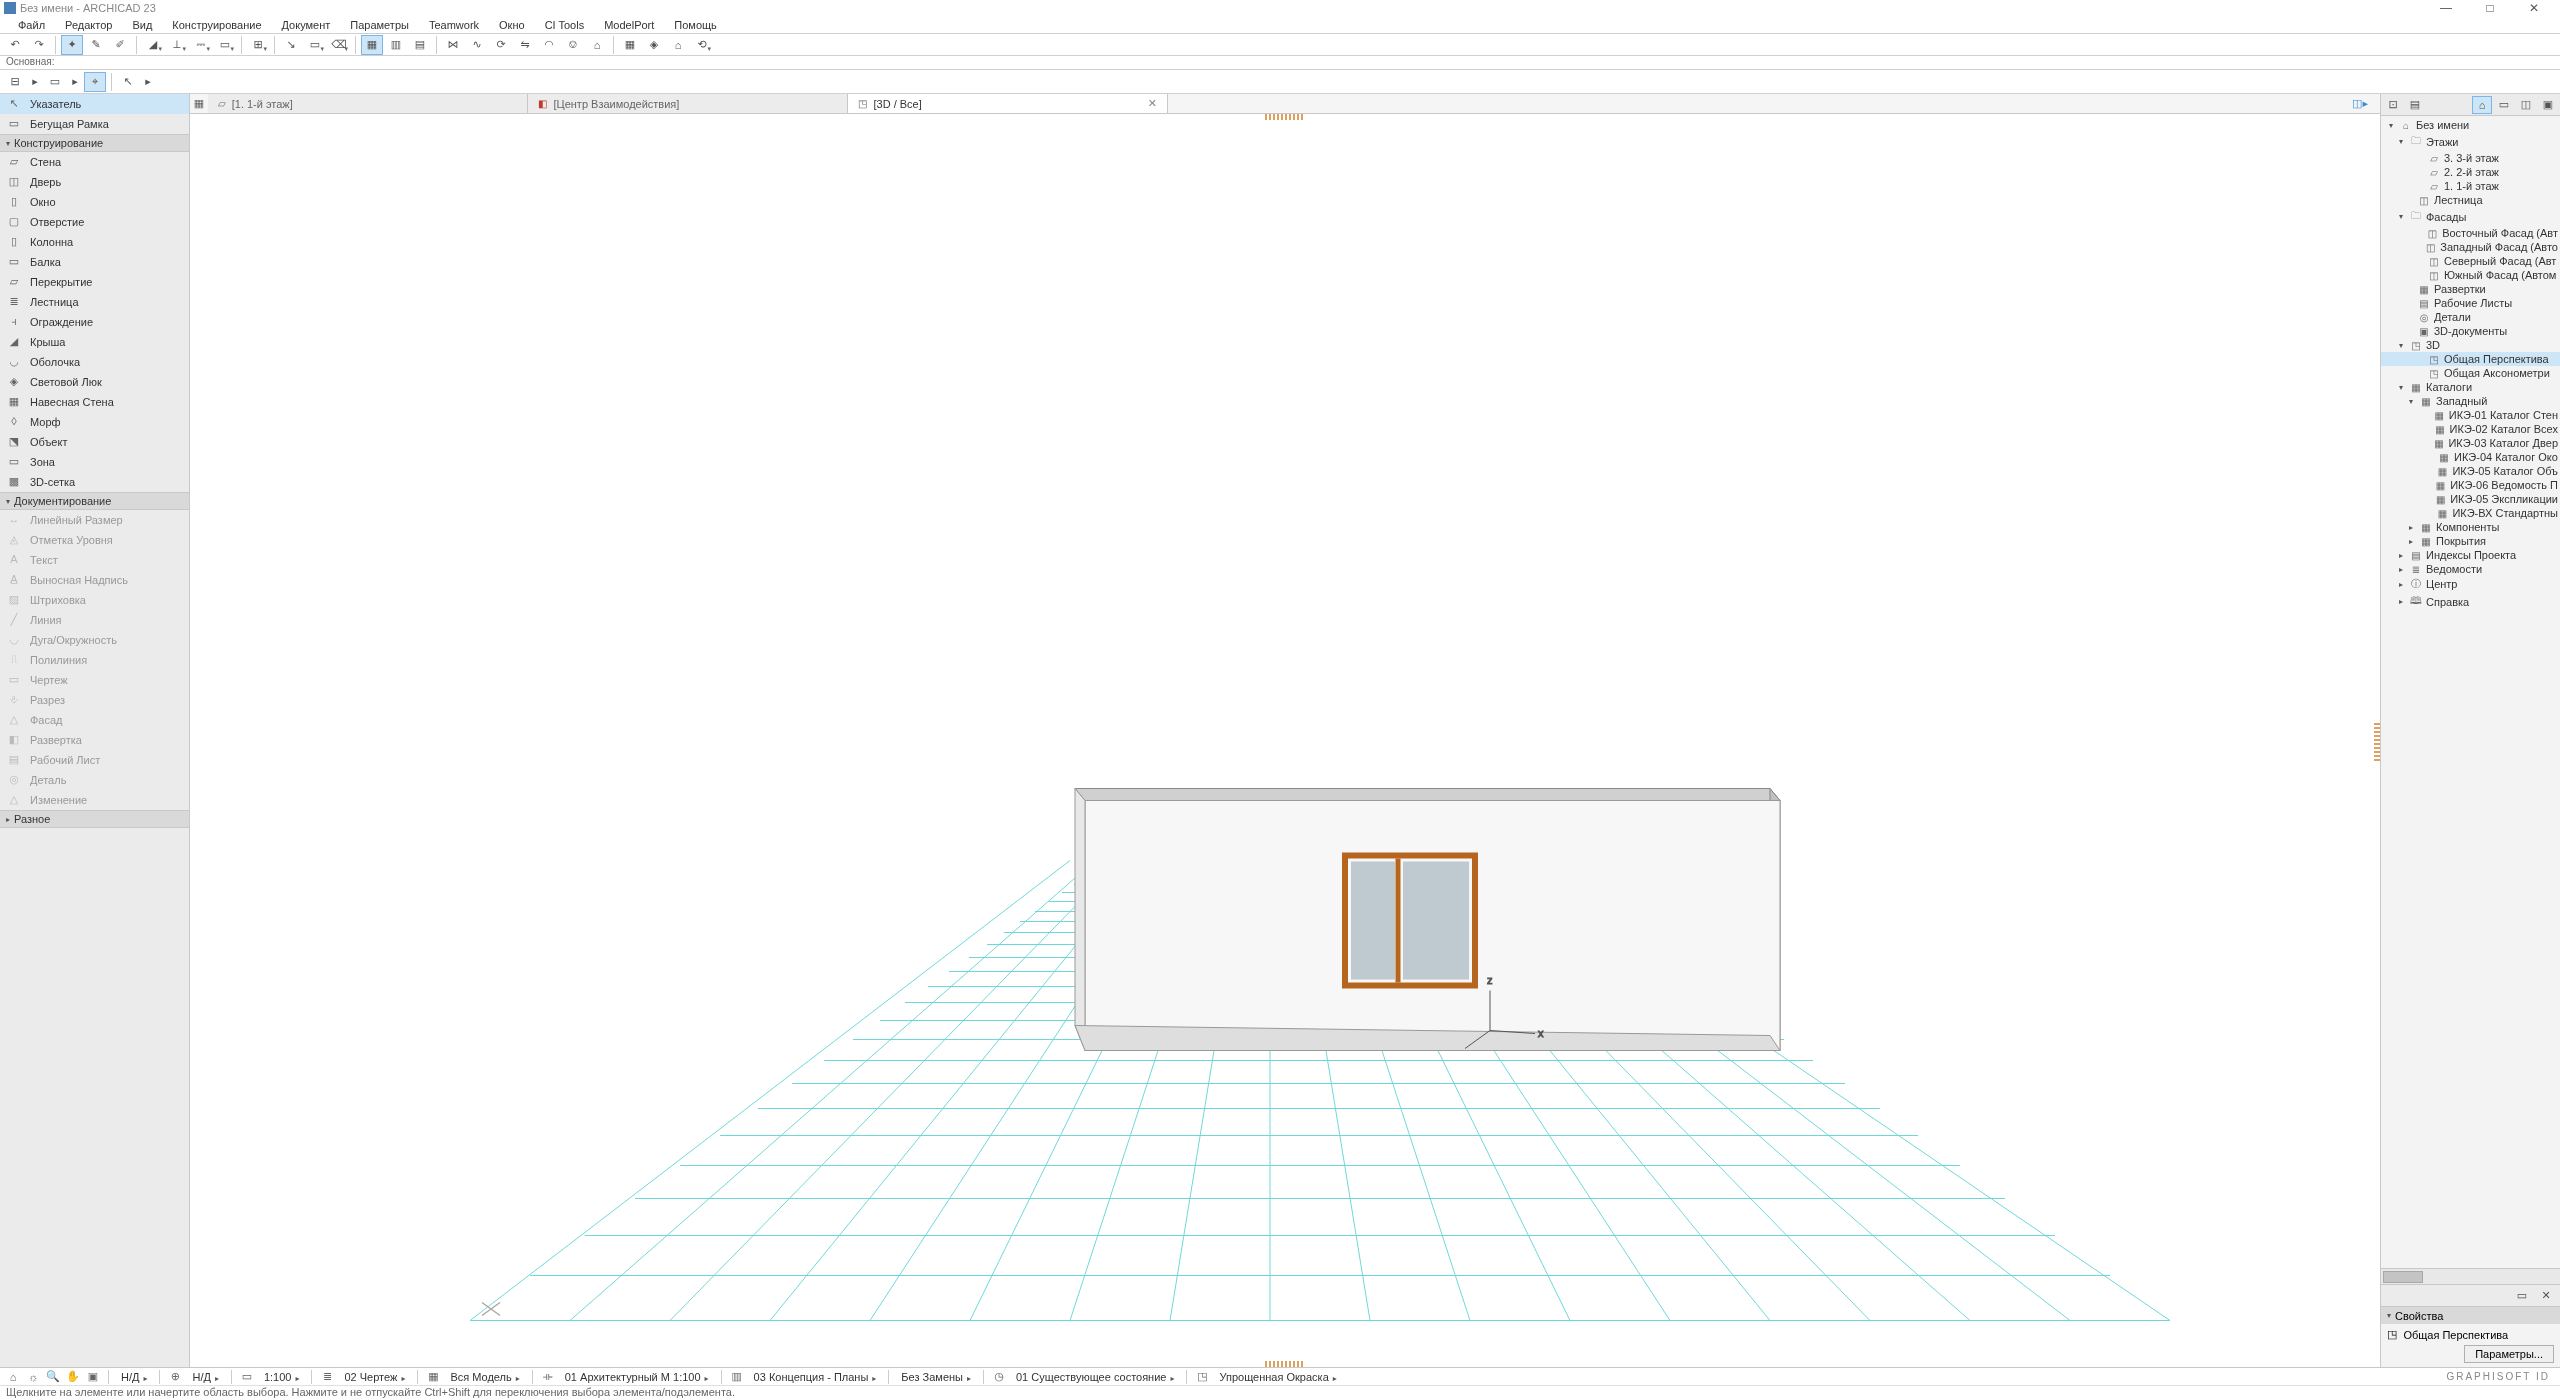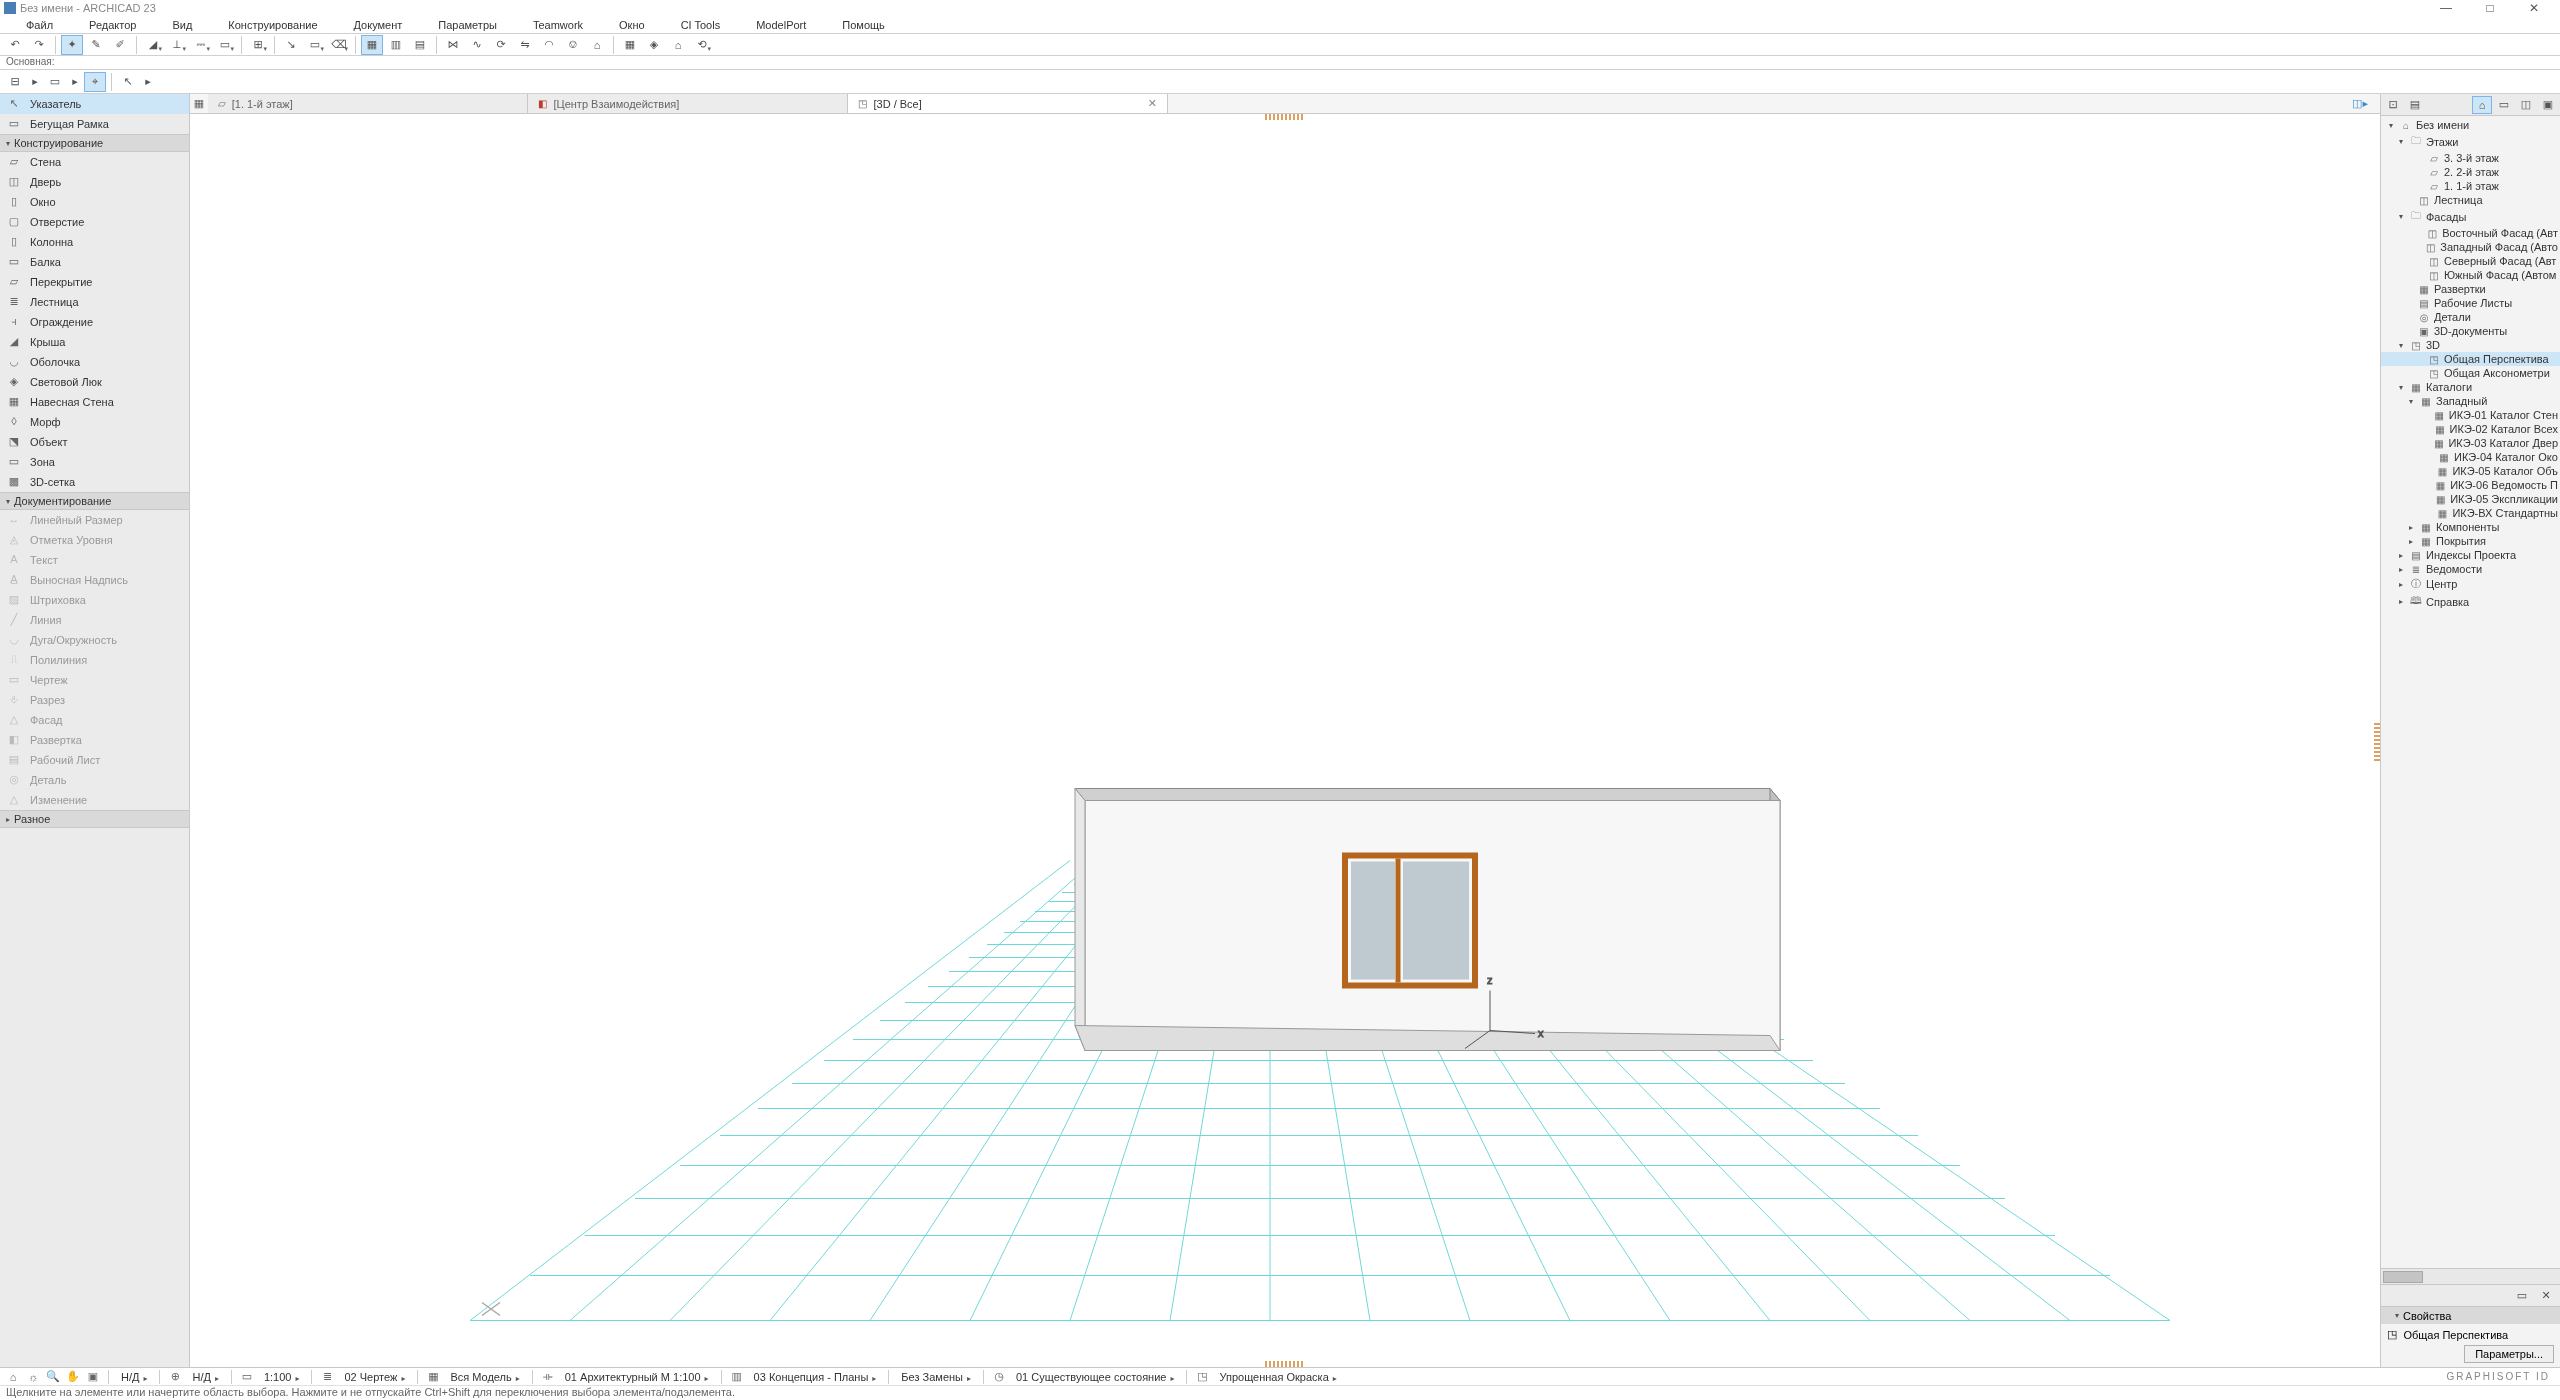--- a/index.html
+++ b/index.html
@@ -6,21 +6,21 @@
 html, body { width: 2560px; height: 1400px; overflow: hidden; background: #fff; }
 body { transform-origin: 0 0; }
 
 
 .titlebar { height: 16px; background: #fff; display: flex; align-items: center; padding: 0 4px; color: #888; font-size: 11px; }
 .titlebar .icon { width: 12px; height: 12px; margin-right: 4px; background: #4a7fb5; display:inline-block; }
 .titlebar .spacer { flex: 1; }
 .winbtn { width: 44px; height: 16px; text-align: center; color: #555; font-size: 12px; line-height:16px;}
 
 
-.menubar { height: 18px; display: flex; align-items: center; padding: 0 16px; border-bottom: 1px solid #d0d0d0; background:#fff;gap:16px; }
+.menubar { height: 18px; display: flex; align-items: center; padding: 0 8px; border-bottom: 1px solid #d0d0d0; background:#fff; }
 .menubar .item { padding: 2px 10px; color: #333; }
 
 
 .toolbar1 { height: 22px; display: flex; align-items: center; padding: 0 4px; border-bottom: 1px solid #d0d0d0; background:#fff; gap:2px;}
 .tbtn { width: 22px; height: 20px; display:flex; align-items:center; justify-content:center; color:#555; border:1px solid transparent; position:relative;}
 .tbtn.sel { background:#cde6f7; border-color:#7eb4ea;}
 .tbtn .drop { font-size:7px; position:absolute; right:1px; bottom:1px; color:#666;}
 .tsep { width:1px; height:18px; background:#ccc; margin:0 3px;}
 
 
@@ -65,21 +65,21 @@
 .nav-tree { flex:1; overflow:auto; padding:2px 0;}
 .nav-tree .row { display:flex; align-items:center; padding:1px 2px; color:#333; white-space:nowrap; gap:3px;}
 .nav-tree .row.selected { background:#cde6f7;}
 .nav-tree .ind { display:inline-block;}
 .nav-tree .exp { width:10px; font-size:8px; color:#555; text-align:center;}
 .nav-tree .nicon { width:14px; font-size:10px; color:#666; text-align:center;}
 .nav-scroll-h { height:16px; background:#e8e8e8; border-top:1px solid #c8c8c8; position:relative;}
 .nav-scroll-h .thumb { position:absolute; left:2px; top:2px; height:12px; width:40px; background:#c4c4c4; border:1px solid #a8a8a8;}
 .nav-bottom-controls { height:22px; border-top:1px solid #c8c8c8; display:flex; align-items:center; justify-content:flex-end; padding:0 4px; gap:4px; background:#ebebeb;}
 
-.props-header { height:18px; background:#d9d9d9; border-top:1px solid #c8c8c8; display:flex; align-items:center; padding:0 14px;}
+.props-header { height:18px; background:#d9d9d9; border-top:1px solid #c8c8c8; display:flex; align-items:center; padding:0 6px;}
 .props-header::before{content:"▾"; font-size:8px; margin-right:4px; color:#555;}
 .props-body { background:#f3f3f3; padding:2px 4px;}
 .props-body .prow { display:flex; align-items:center; padding:2px 2px; gap:6px;}
 .props-body .btn { background:#efefef; border:1px solid #b0b0b0; padding:2px 10px; margin-left:auto;}
 
 
 .quickbar { height:18px; display:flex; align-items:center; border-top:1px solid #c8c8c8; background:#fff; padding:0 4px; gap:2px;}
 .quickbar .qsep{ width:1px; height:14px; background:#ccc; margin:0 4px;}
 .quickbar .qlabel{ padding:0 6px; color:#333;}
 .quickbar .qdrop::after{content:"▸"; font-size:8px; color:#555; margin-left:4px;}

